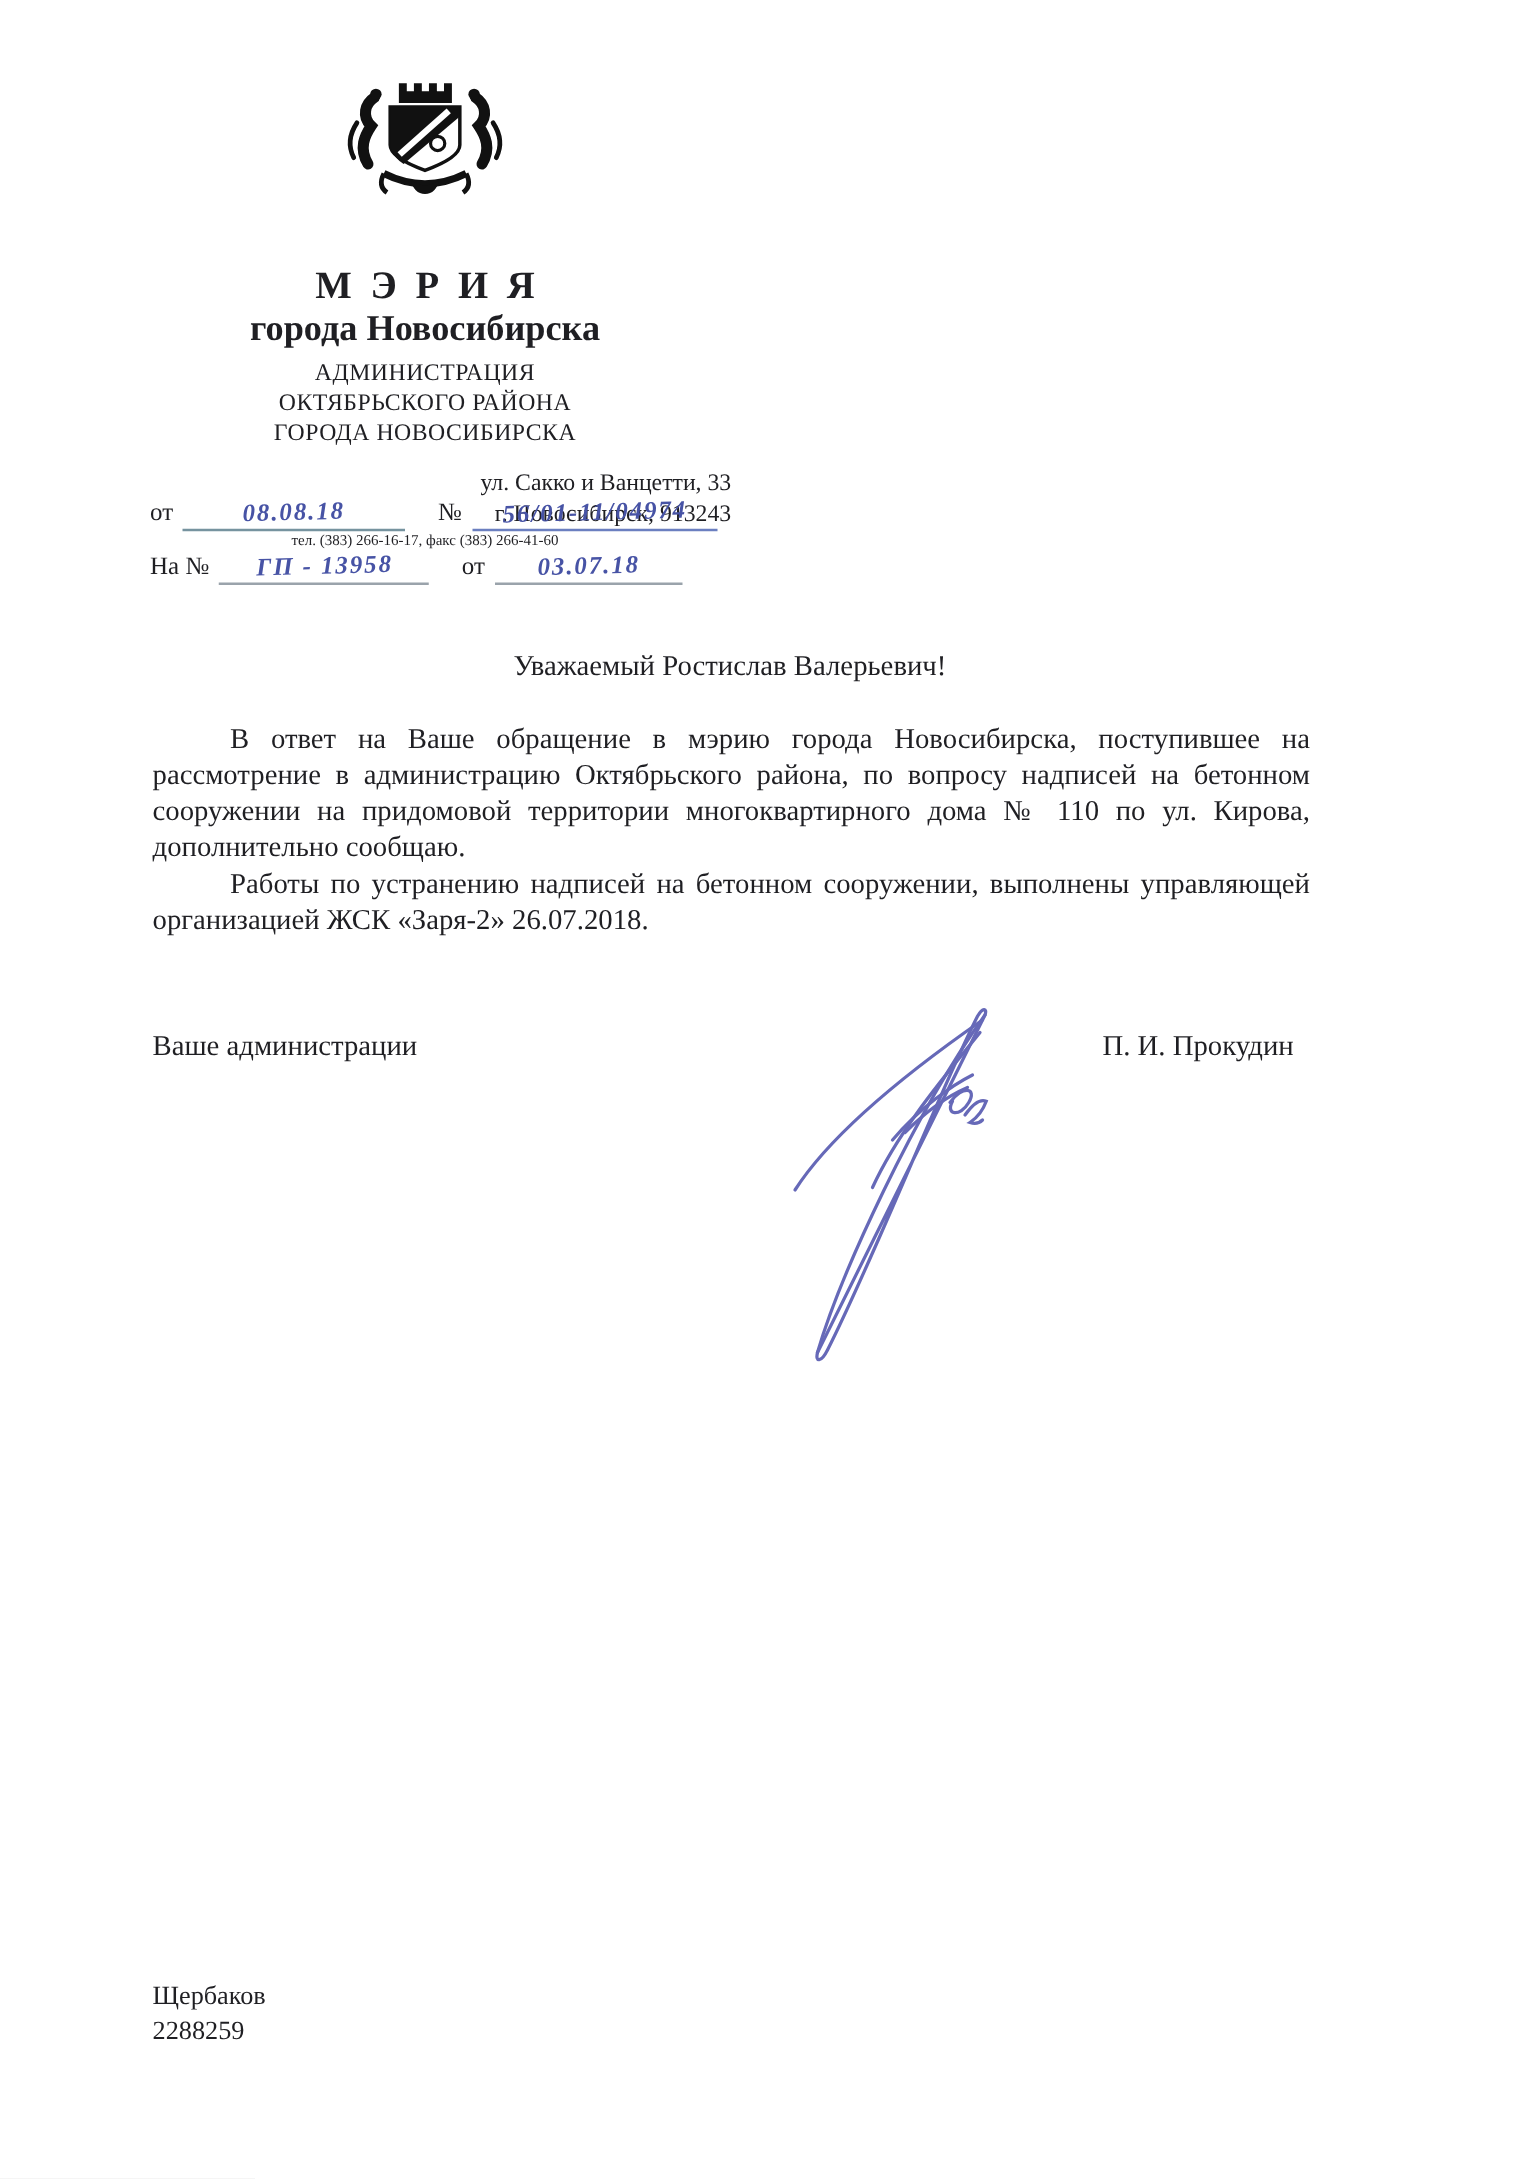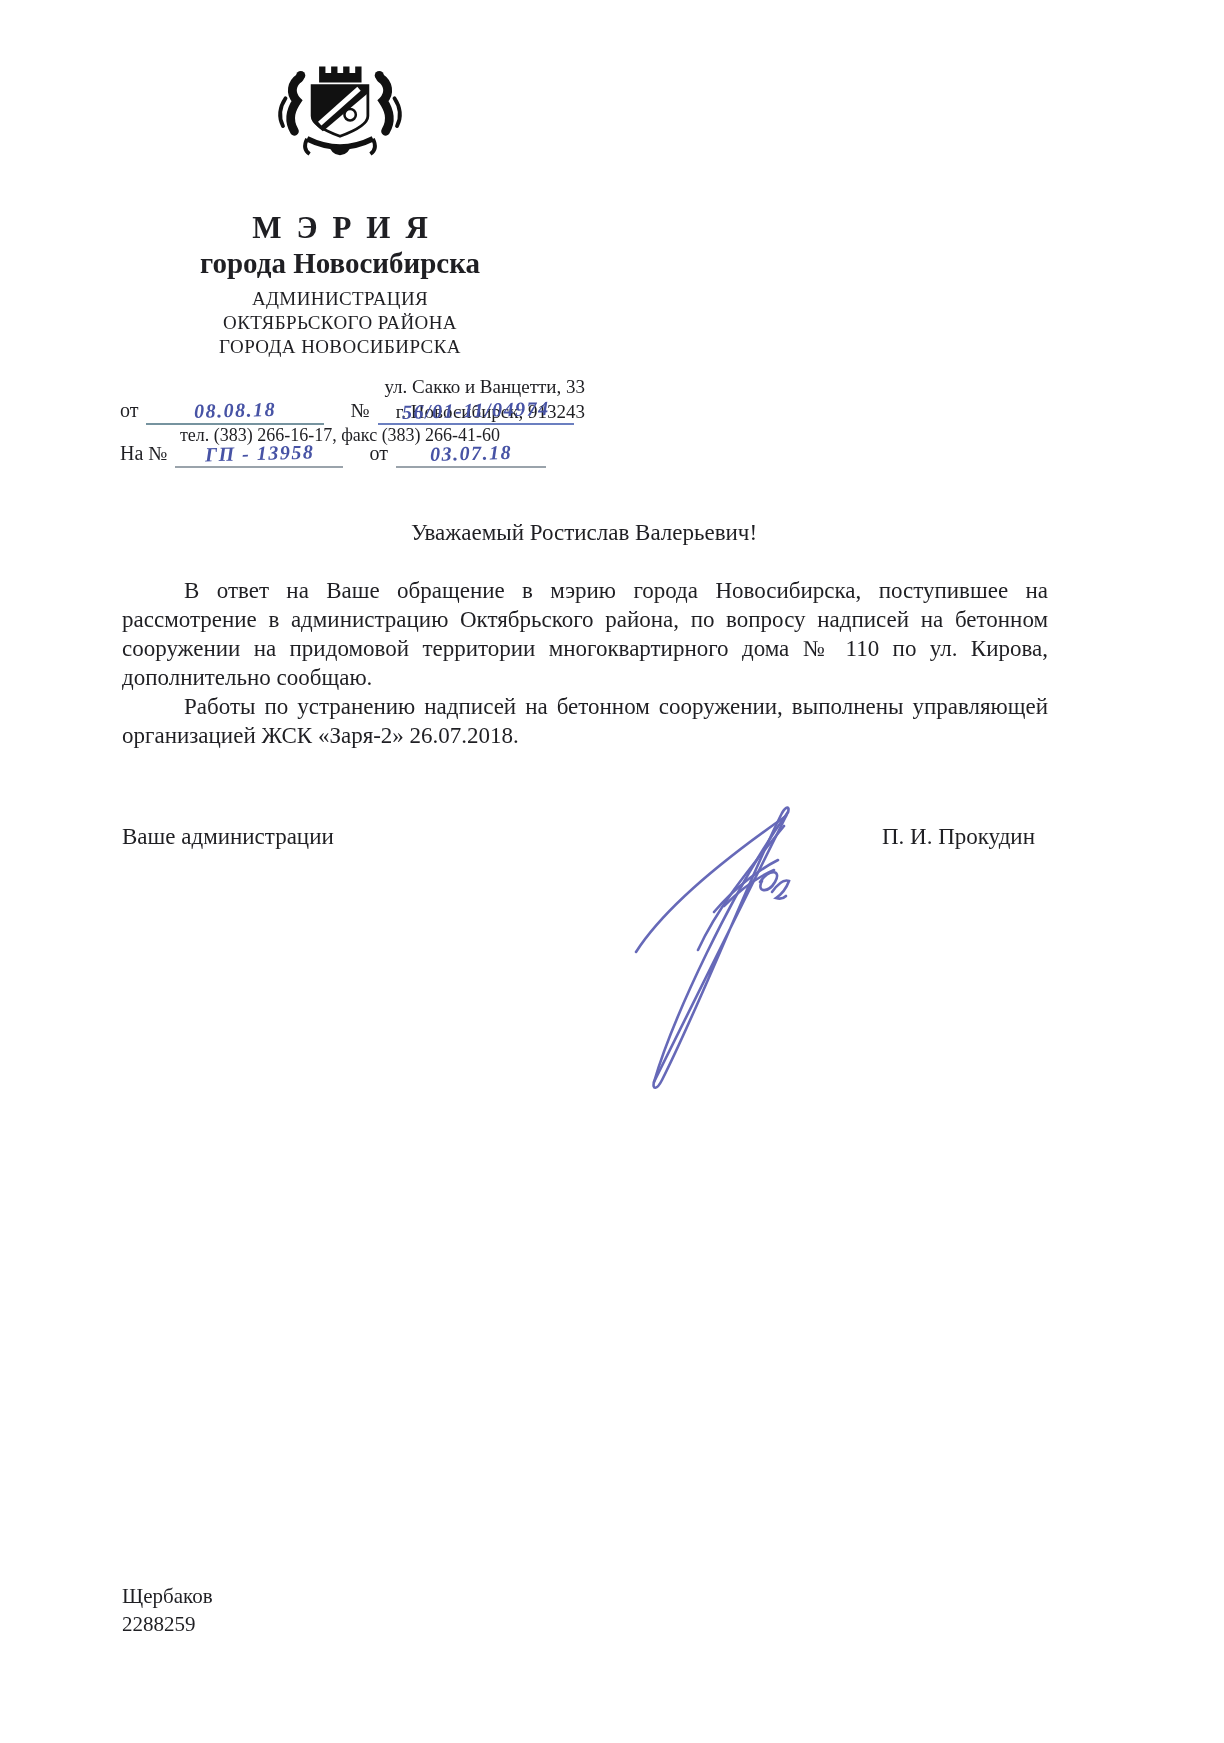--- a/index.html
+++ b/index.html
@@ -14,21 +14,21 @@
   }
 
   
   .letterhead { position:absolute; left:95px; top:62px; width:490px; text-align:center; }
   .emblem-wrap { height:112px; margin-bottom:4px; }
   .emblem-wrap svg { width:152px; height:108px; }
   .org-line1 { font-size:31px; font-weight:bold; letter-spacing:15px; text-indent:15px;margin-top:36px; }
   .org-line2 { font-size:29px; font-weight:bold; margin-top:1px; }
   .dept { font-size:19px; line-height:24px; margin-top:7px; letter-spacing:0.4px; }
   .addr { font-size:19px; line-height:25px; margin-top:15px;text-align:right; }
-  .phone { font-size:18px; margin-top:1px; }
+  .phone { font-size:12px; margin-top:1px; }
 
   
   .refs { position:absolute; left:120px; top:399px; width:490px; font-size:20px; }
   .ref-row { display:flex; align-items:flex-start; }
   .ref-row + .ref-row { margin-top:17px; }
   .ref-label { padding:0 8px 2px 0; white-space:nowrap; }
   .ref-label.second { margin-left:26px; }
   .ref-field { text-align:center; padding-bottom:1px; }
   .u1 { border-bottom:2px solid #76939f; width:178px; }
   .u2 { border-bottom:2px solid #6b7fc0; width:196px; }

